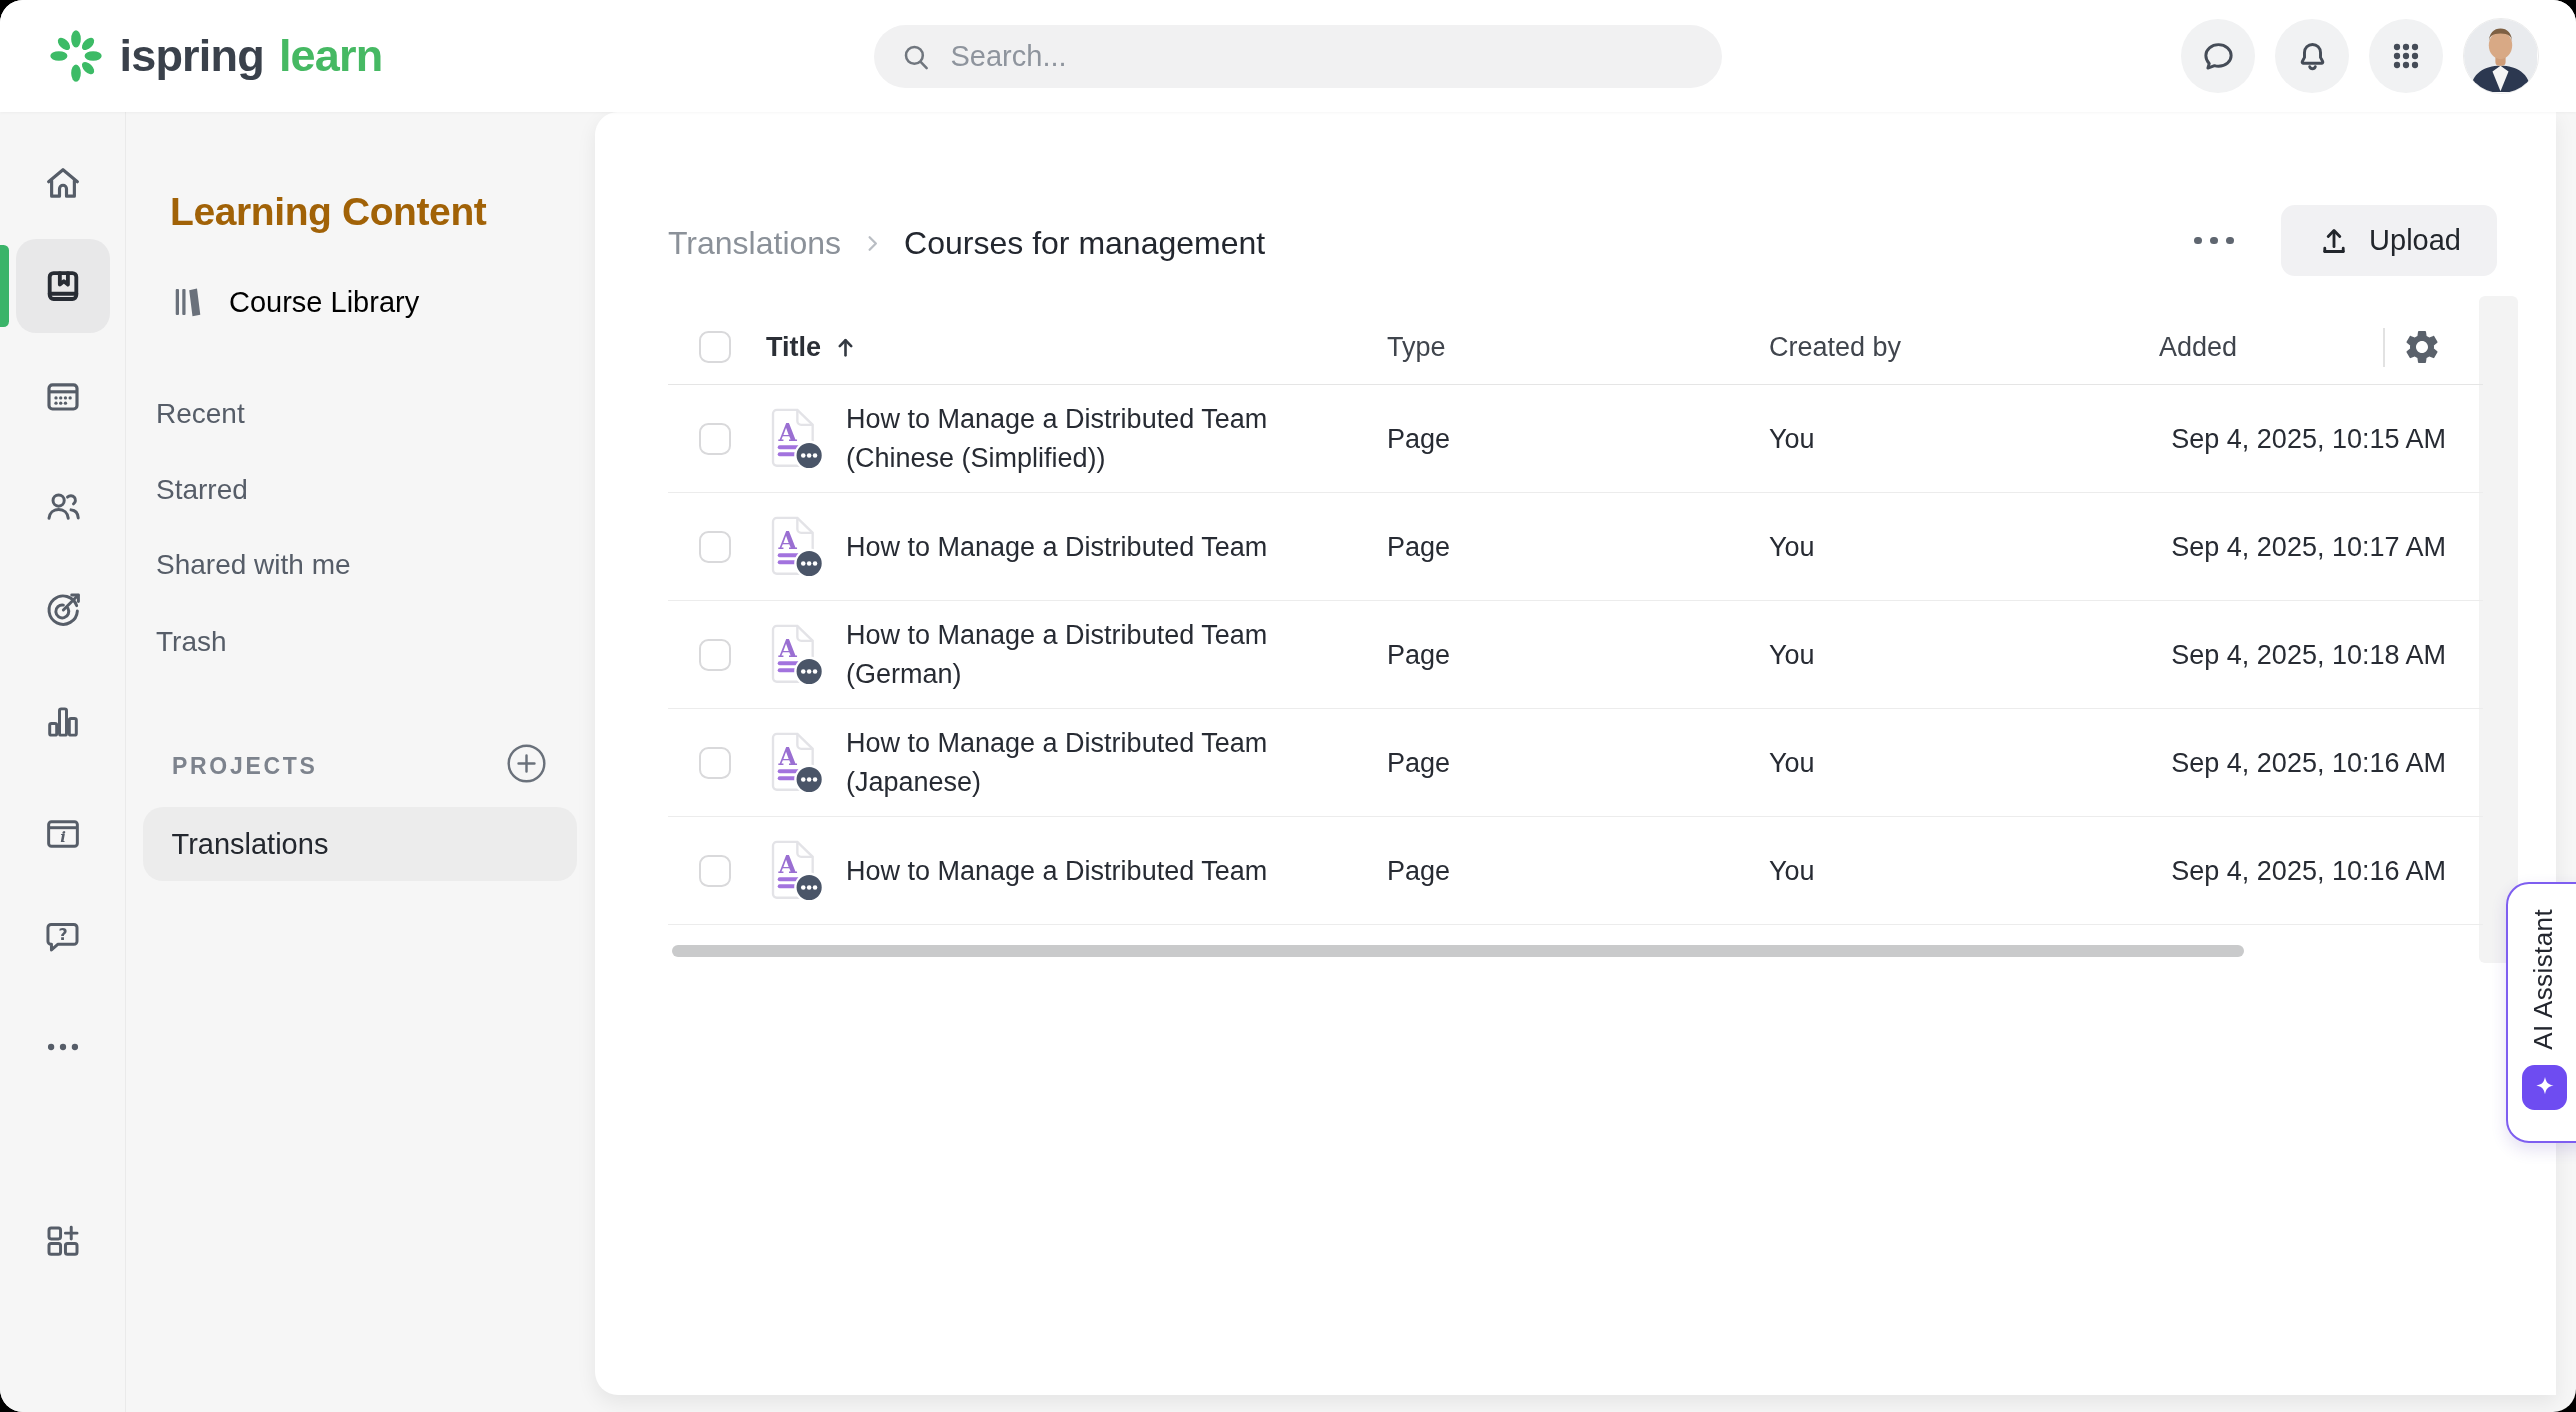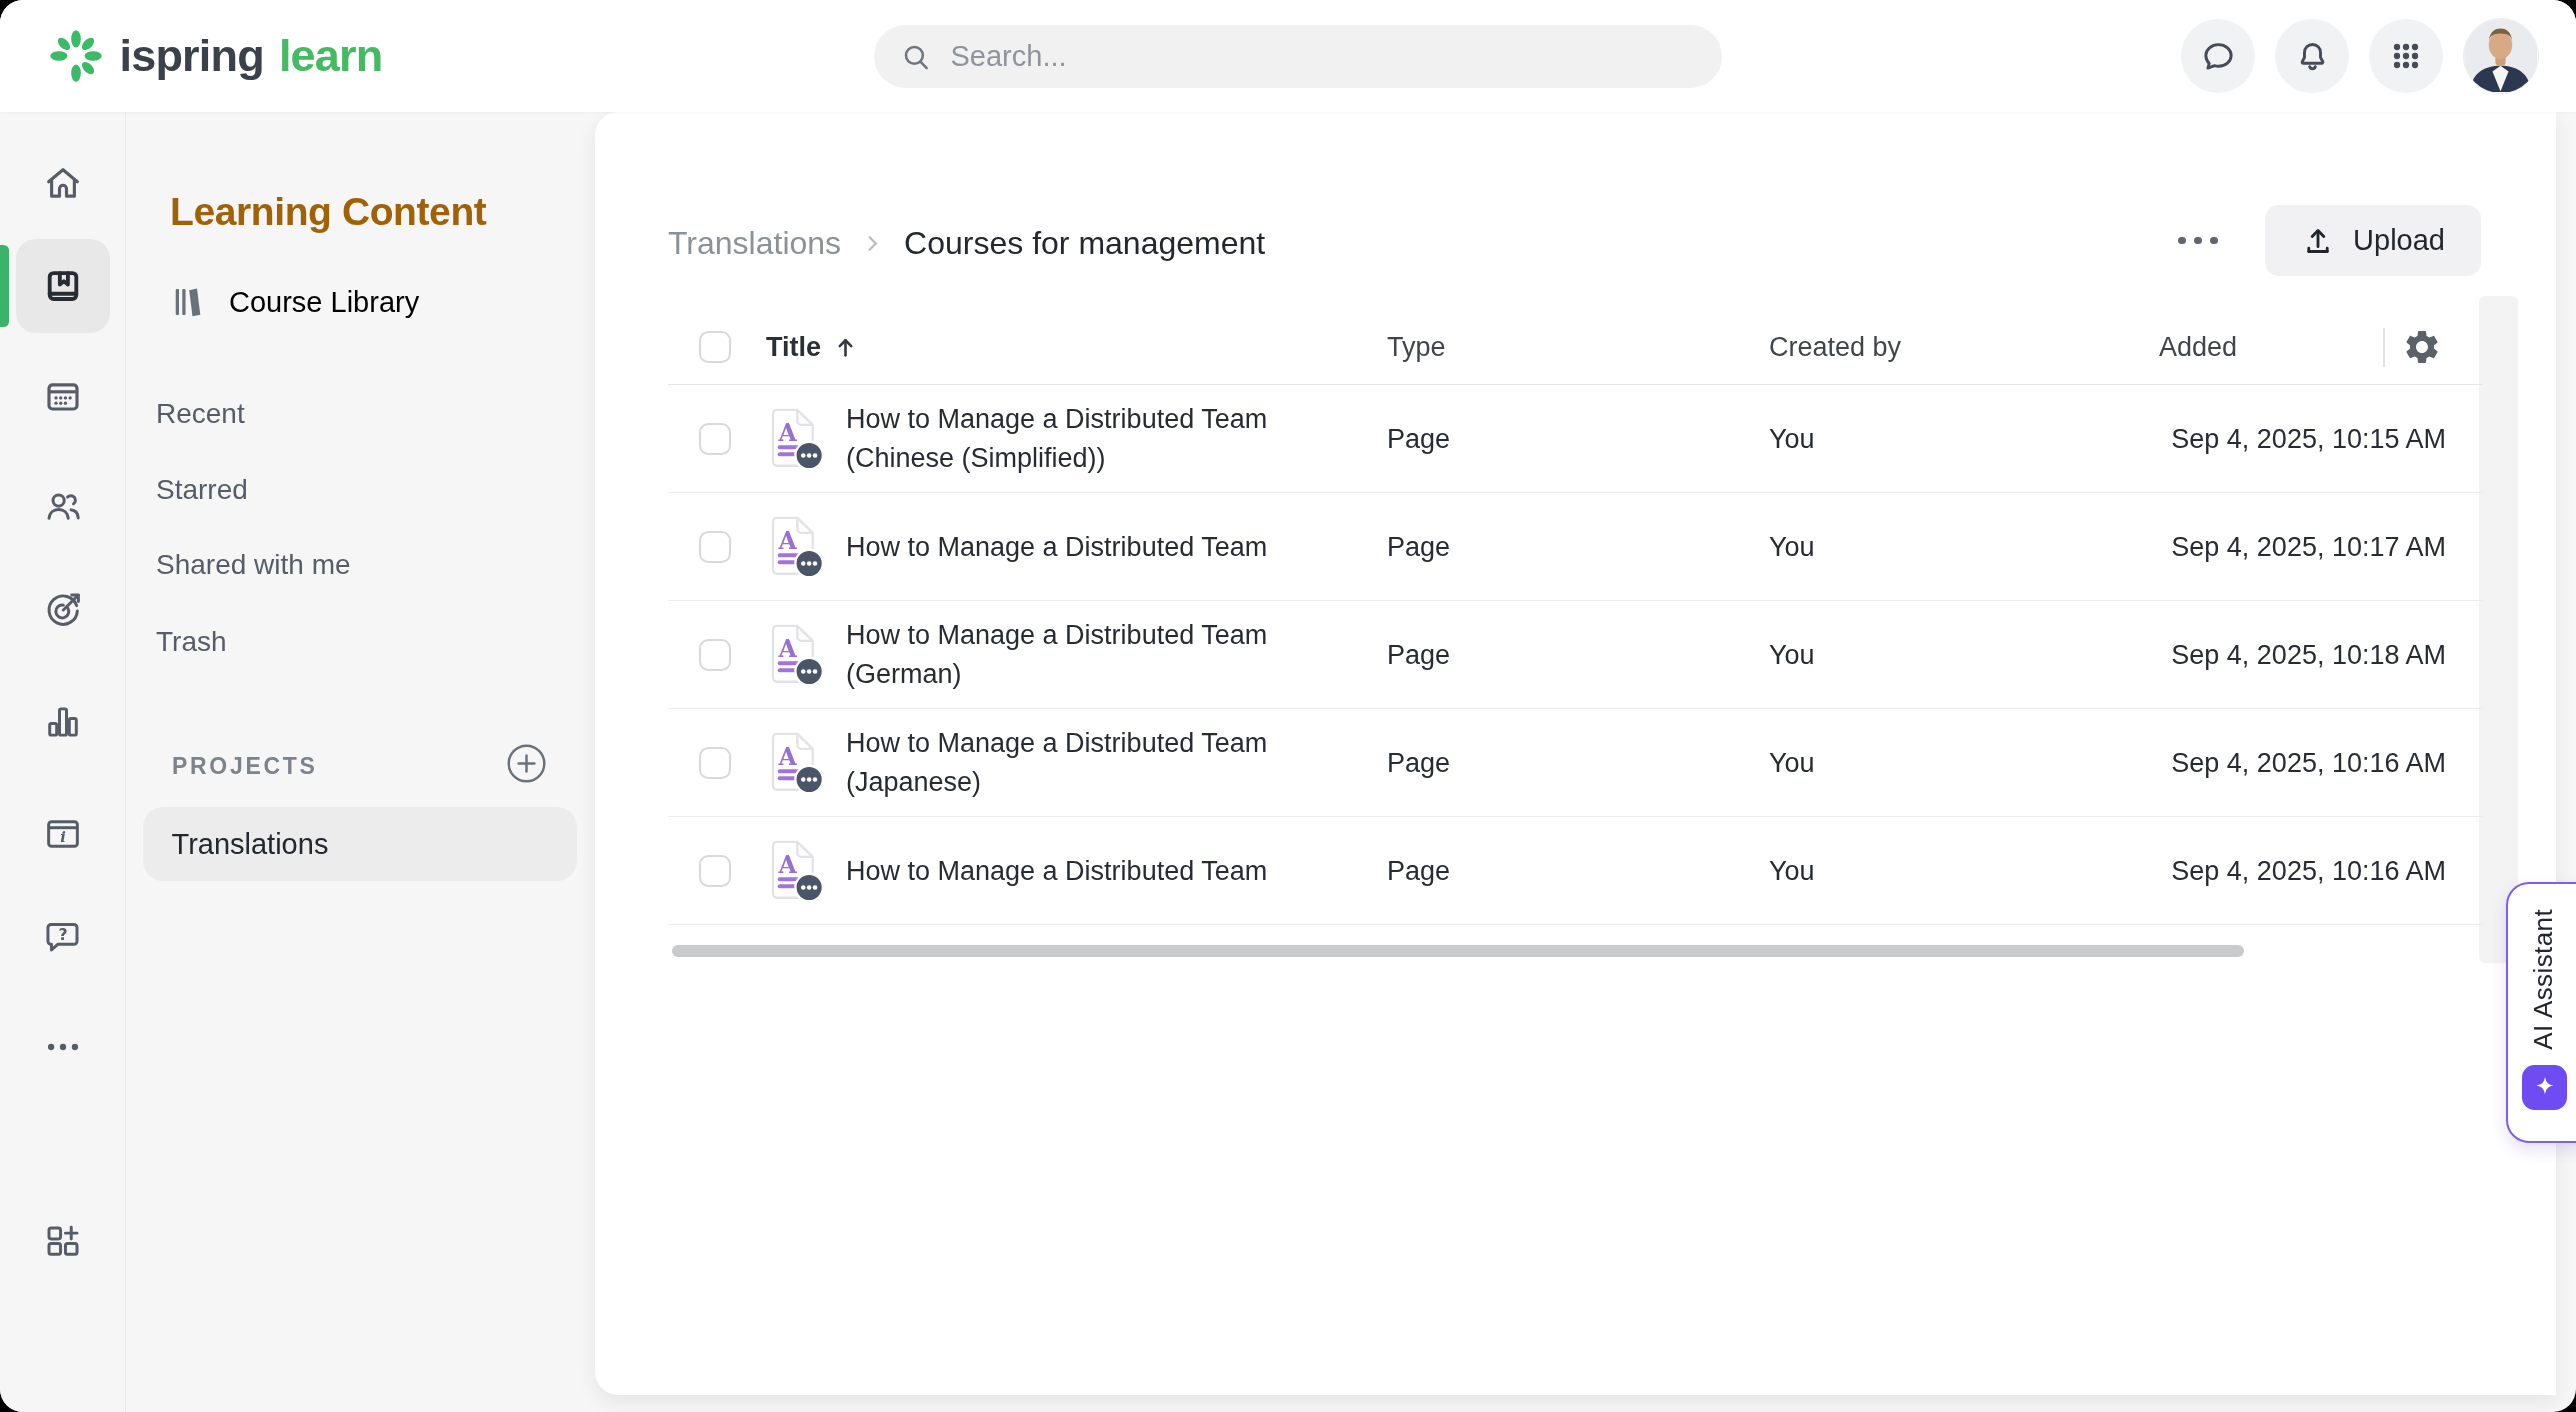--- a/index.html
+++ b/index.html
@@ -34,21 +34,21 @@
   .sp-item { position:absolute; left:29px; font-size:28px; color:#565d68; cursor:pointer; }
   .sp-projects { position:absolute; left:45px; top:641px; font-size:23px; font-weight:700; letter-spacing:2.7px; color:#7d838d; }
   .sp-plus { position:absolute; left:377px; top:629px; cursor:pointer; }
   .sp-selected { position:absolute; left:15.5px; top:695px; width:434px; height:74px; border-radius:20px; background:#ececec; display:flex; align-items:center; padding-left:29px; font-size:29px; color:#23272e; cursor:pointer; }
 
   
   .card { position:absolute; left:595px; top:112px; width:1961px; height:1283px; background:#fff; border-radius:23px 0 0 23px; box-shadow:0 7.7px 20px rgba(0,0,0,.07); z-index:5; }
   .crumbs { position:absolute; left:73px; top:107px; height:48px; display:flex; align-items:center; gap:20px; font-size:32px; }
   .crumb-parent { color:#8b9199; cursor:pointer; }
   .crumb-current { color:#23272f; font-weight:500; }
-  .actions { position:absolute; top:93px; right:75px; display:flex; align-items:center; gap:39px; }
+  .actions { position:absolute; top:93px; right:59px; display:flex; align-items:center; gap:39px; }
   .dots-btn { display:flex; gap:8.5px; padding:15.5px 7.7px; cursor:pointer; }
   .dots-btn i { width:7.7px; height:7.7px; border-radius:50%; background:#5f6670; }
   .upload-btn { height:71px; padding:0 36px; border-radius:14px; background:#f1f1f3; display:flex; align-items:center; gap:18.5px; font-size:29px; color:#22262c; cursor:pointer; border:none; font-family:"Liberation Sans",sans-serif; }
   .create-btn { height:73px; padding:0 39px; border-radius:14px; background:#2fa75c; display:flex; align-items:center; gap:20px; font-size:29px; color:#fff; cursor:pointer; border:none; font-family:"Liberation Sans",sans-serif; }
 
   
   .table { position:absolute; left:73px; right:73px; top:197px; }
   .thead { position:relative; height:76px; border-bottom:1.5px solid #e5e5e5; }
   .cb { width:32px; height:32px; border:2.3px solid #d9d9db; border-radius:9.3px; background:#fff; cursor:pointer; }
   .h-check { position:absolute; left:31px; top:50%; transform:translateY(-50%); }

